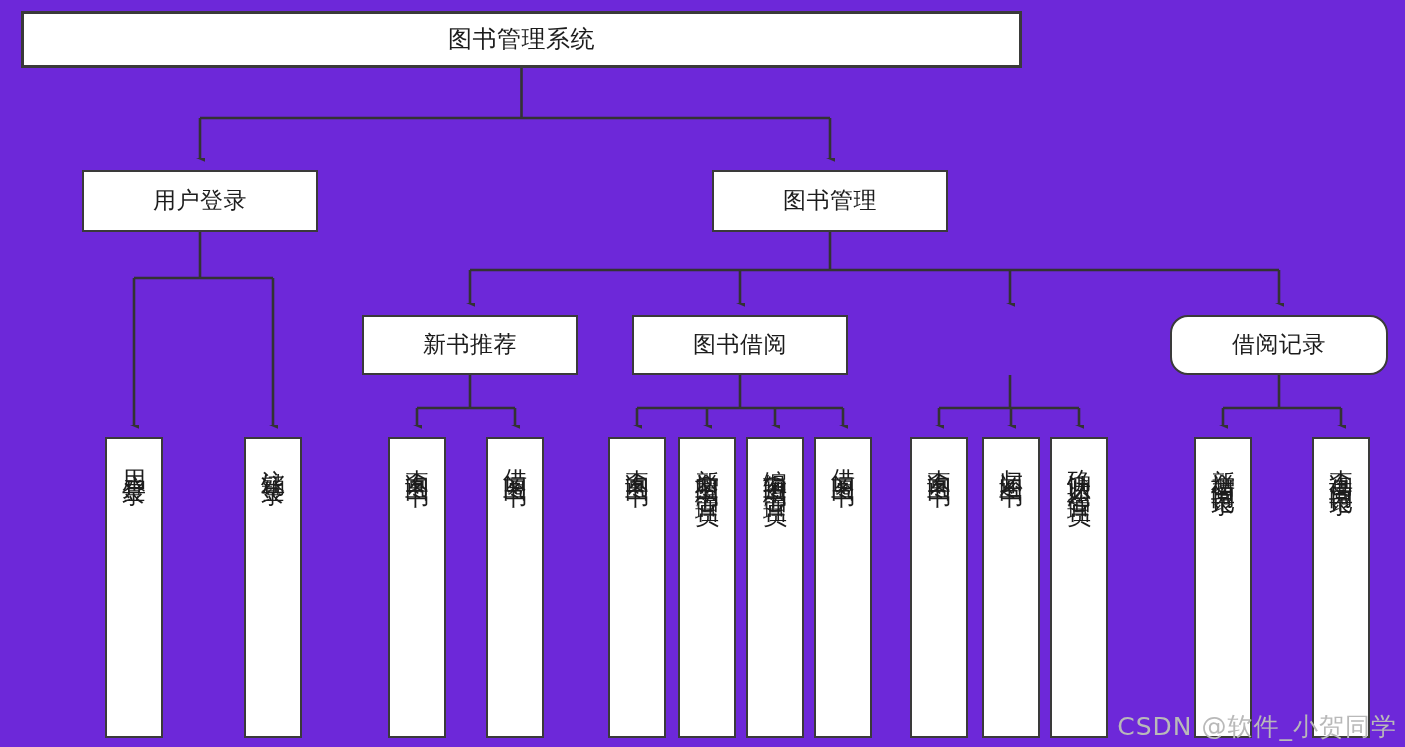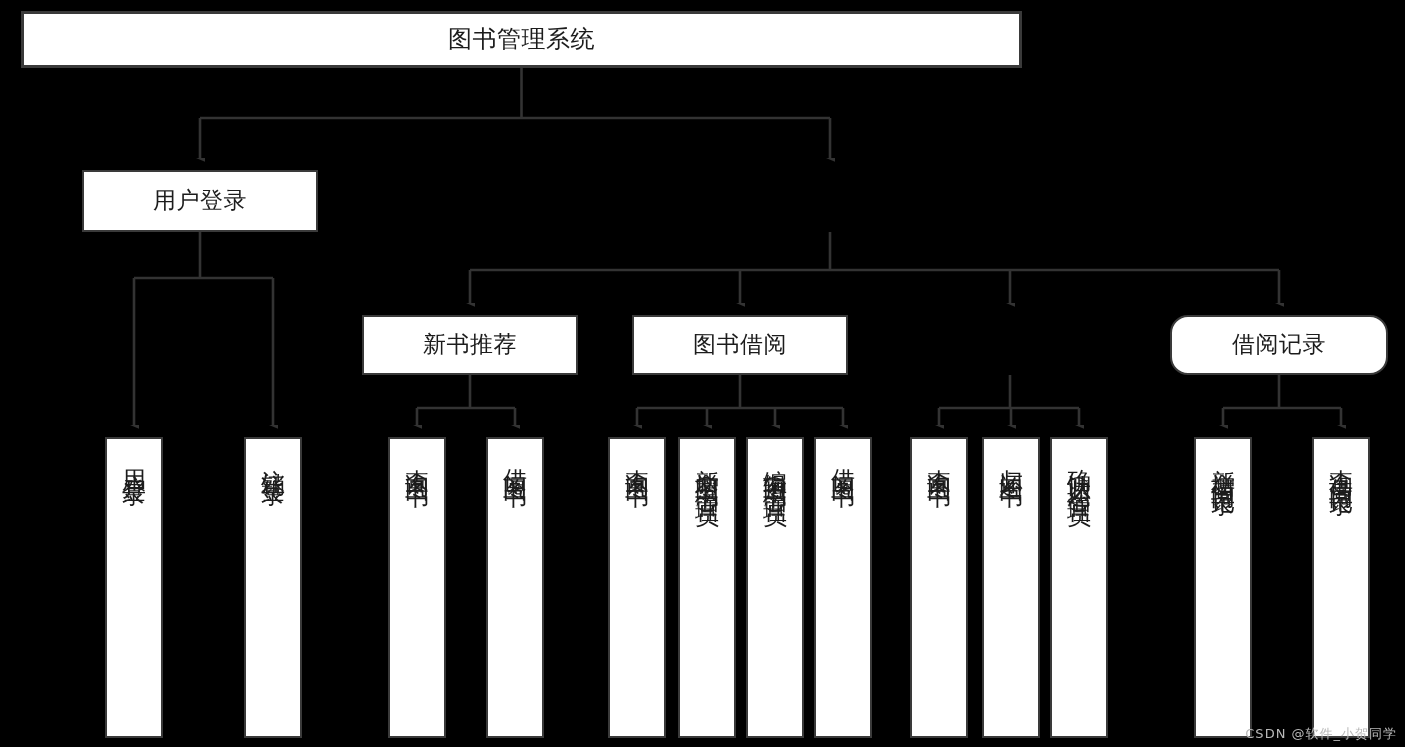--- a/index.html
+++ b/index.html
@@ -5,21 +5,21 @@
 <style>
   html,body{margin:0;padding:0;background:#ffffff;}
   body{
     font-family:"DejaVu Sans","Liberation Sans",sans-serif;
     -webkit-font-smoothing:antialiased;
   }
   #canvas{
     position:relative;
     width:1405px;
     height:747px;
-    background:#000000;
+    background:#6d28d9;
     overflow:hidden;
   }
   
   #links{
     position:absolute;
     left:0; top:0;
     width:1405px; height:747px;
     pointer-events:none;
   }
   
@@ -62,21 +62,21 @@
     font-size:24px;
     line-height:1.0;
     letter-spacing:5px;
     white-space:nowrap;
   }
   
   #watermark{
     position:absolute;
     right:8px;
     bottom:4px;
-    font-size:13px;
+    font-size:25px;
     color:#b9b9b9;
     letter-spacing:1px;
     white-space:nowrap;
     user-select:none;
   }
 </style>
 </head>
 <body>
 
 <div id="canvas">
@@ -131,20 +131,23 @@
     </g>
   </svg>
 
   <div class="node h-node root" style="left:21px;top:11px;width:1001px;height:57px;">
     <span class="node-label">图书管理系统</span>
   </div>
 
   <div class="node h-node" style="left:82px;top:170px;width:236px;height:62px;">
     <span class="node-label">用户登录</span>
   </div>
+  <div class="node h-node" style="left:712px;top:170px;width:236px;height:62px;">
+    <span class="node-label">图书管理</span>
+  </div>
 
   <div class="node h-node" style="left:632px;top:315px;width:216px;height:60px;">
     <span class="node-label">图书借阅</span>
   </div>
   <div class="node h-node" style="left:362px;top:315px;width:216px;height:60px;">
     <span class="node-label">新书推荐</span>
   </div>
   <div class="node h-node" style="left:1170px;top:315px;width:218px;height:60px;border-radius:18px;">
     <span class="node-label">借阅记录</span>
   </div>

